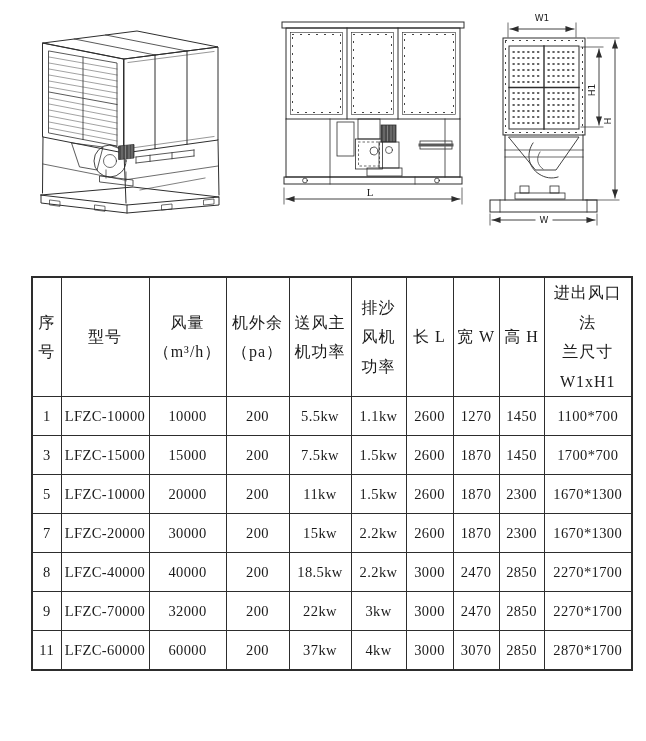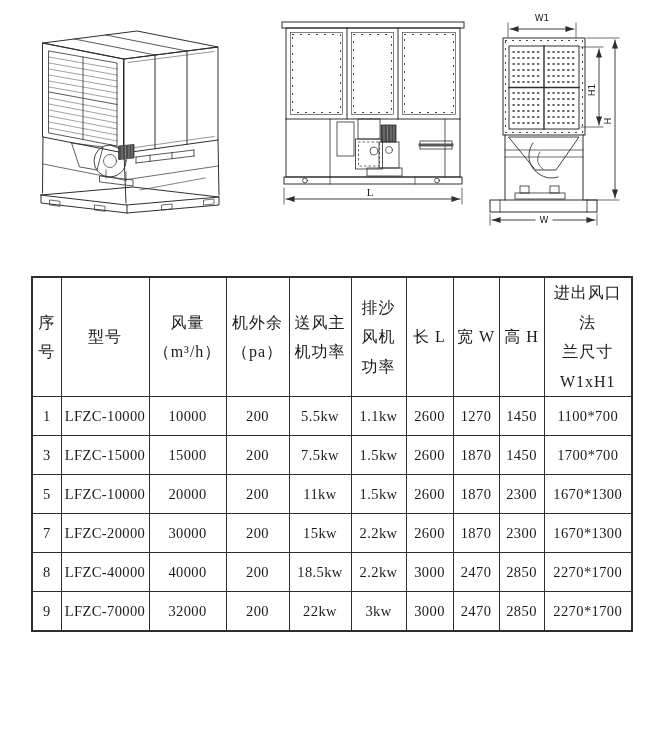--- a/index.html
+++ b/index.html
@@ -267,16 +267,28 @@
           <td>LFZC-70000</td>
           <td>32000</td>
           <td>200</td>
           <td>22kw</td>
           <td>3kw</td>
           <td>3000</td>
           <td>2470</td>
           <td>2850</td>
           <td>2270*1700</td>
         </tr>
+        <tr>
+          <td>11</td>
+          <td>LFZC-60000</td>
+          <td>60000</td>
+          <td>200</td>
+          <td>37kw</td>
+          <td>4kw</td>
+          <td>3000</td>
+          <td>3070</td>
+          <td>2850</td>
+          <td>2870*1700</td>
+        </tr>
       </tbody>
   </table>
 
 </div>
 
 </body></html>

